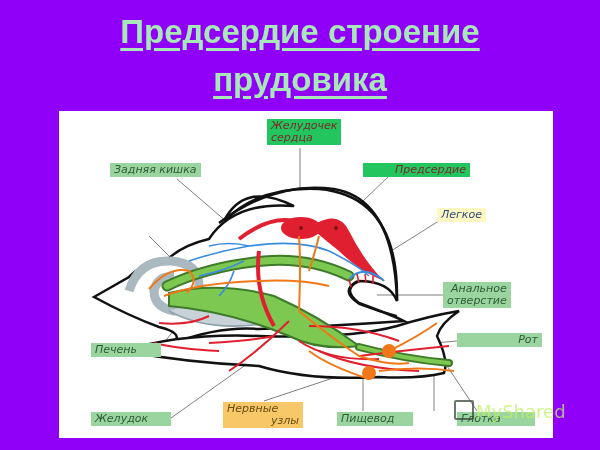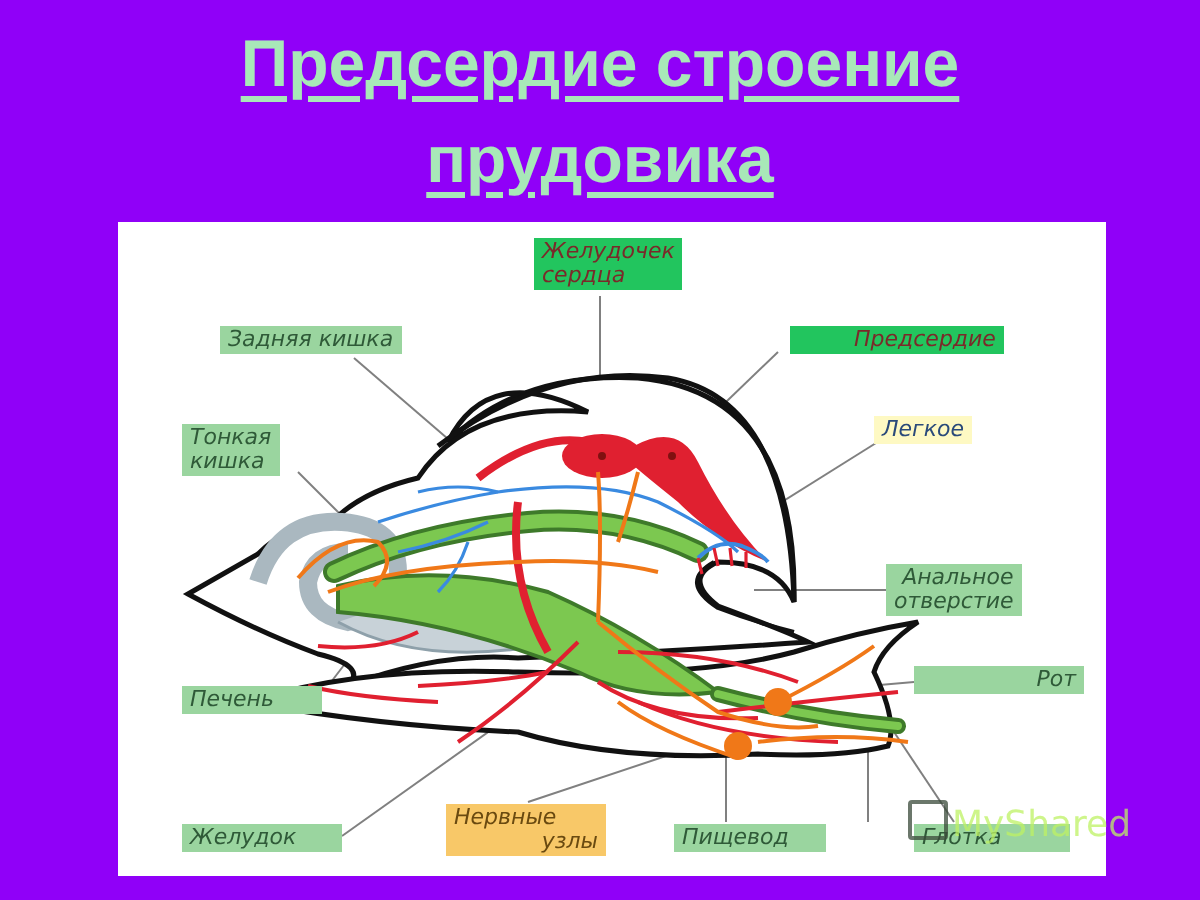--- a/index.html
+++ b/index.html
@@ -126,25 +126,21 @@
       <circle cx="330" cy="240" r="7"></circle>
       <circle cx="310" cy="262" r="7"></circle>
     </g>
   </svg>
 
   <div class="lbl r" style="left:208px;top:8px;">
     <div>Желудочек</div>
     <div>сердца</div>
   </div>
   <div class="lbl g" style="left:51px;top:52px;">Задняя кишка</div>
-  <div class="lbl r" style="left:336px;top:52px;padding-left:32px;">Предсердие</div>
-  <div class="lbl g" style="left:32px;top:101px;">
-    <div>Тонкая</div>
-    <div>кишка</div>
-  </div>
+  <div class="lbl r" style="left:304px;top:52px;padding-left:32px;">Предсердие</div>
   <div class="lbl b" style="left:378px;top:97px;">Легкое</div>
   <div class="lbl g" style="left:384px;top:171px;text-align:right;">
     <div>Анальное</div>
     <div>отверстие</div>
   </div>
   <div class="lbl g" style="left:32px;top:232px;width:62px;">Печень</div>
   <div class="lbl g" style="left:398px;top:222px;width:70px;text-align:right;padding-left:11px;">Рот</div>
   <div class="lbl g" style="left:32px;top:301px;width:72px;">Желудок</div>
   <div class="lbl o" style="left:164px;top:291px;width:72px;">
     <div>Нервные</div>

